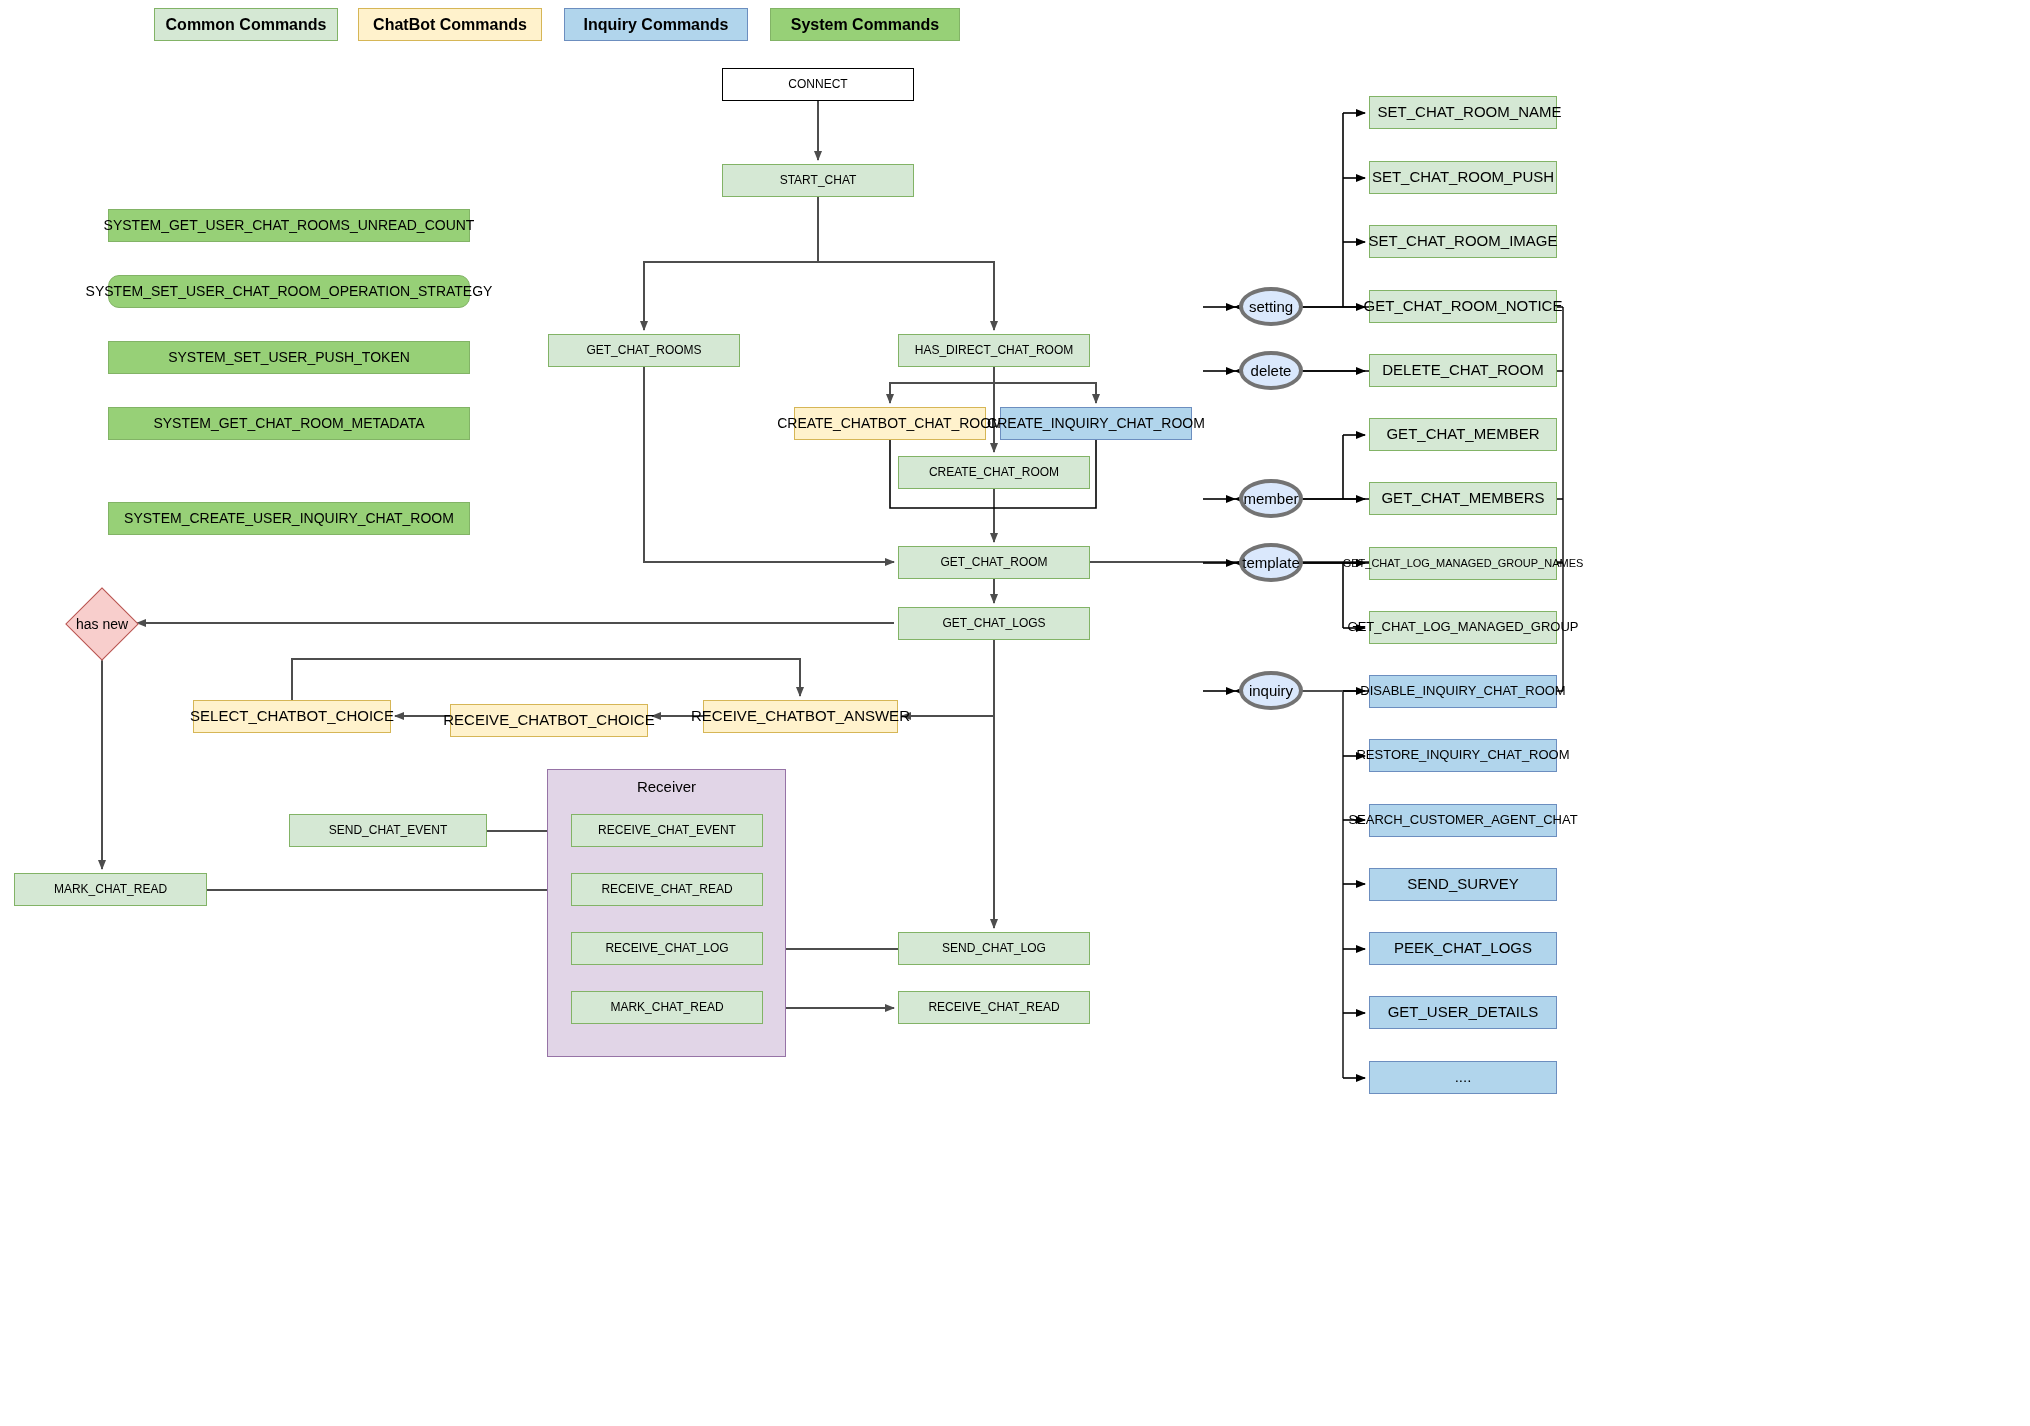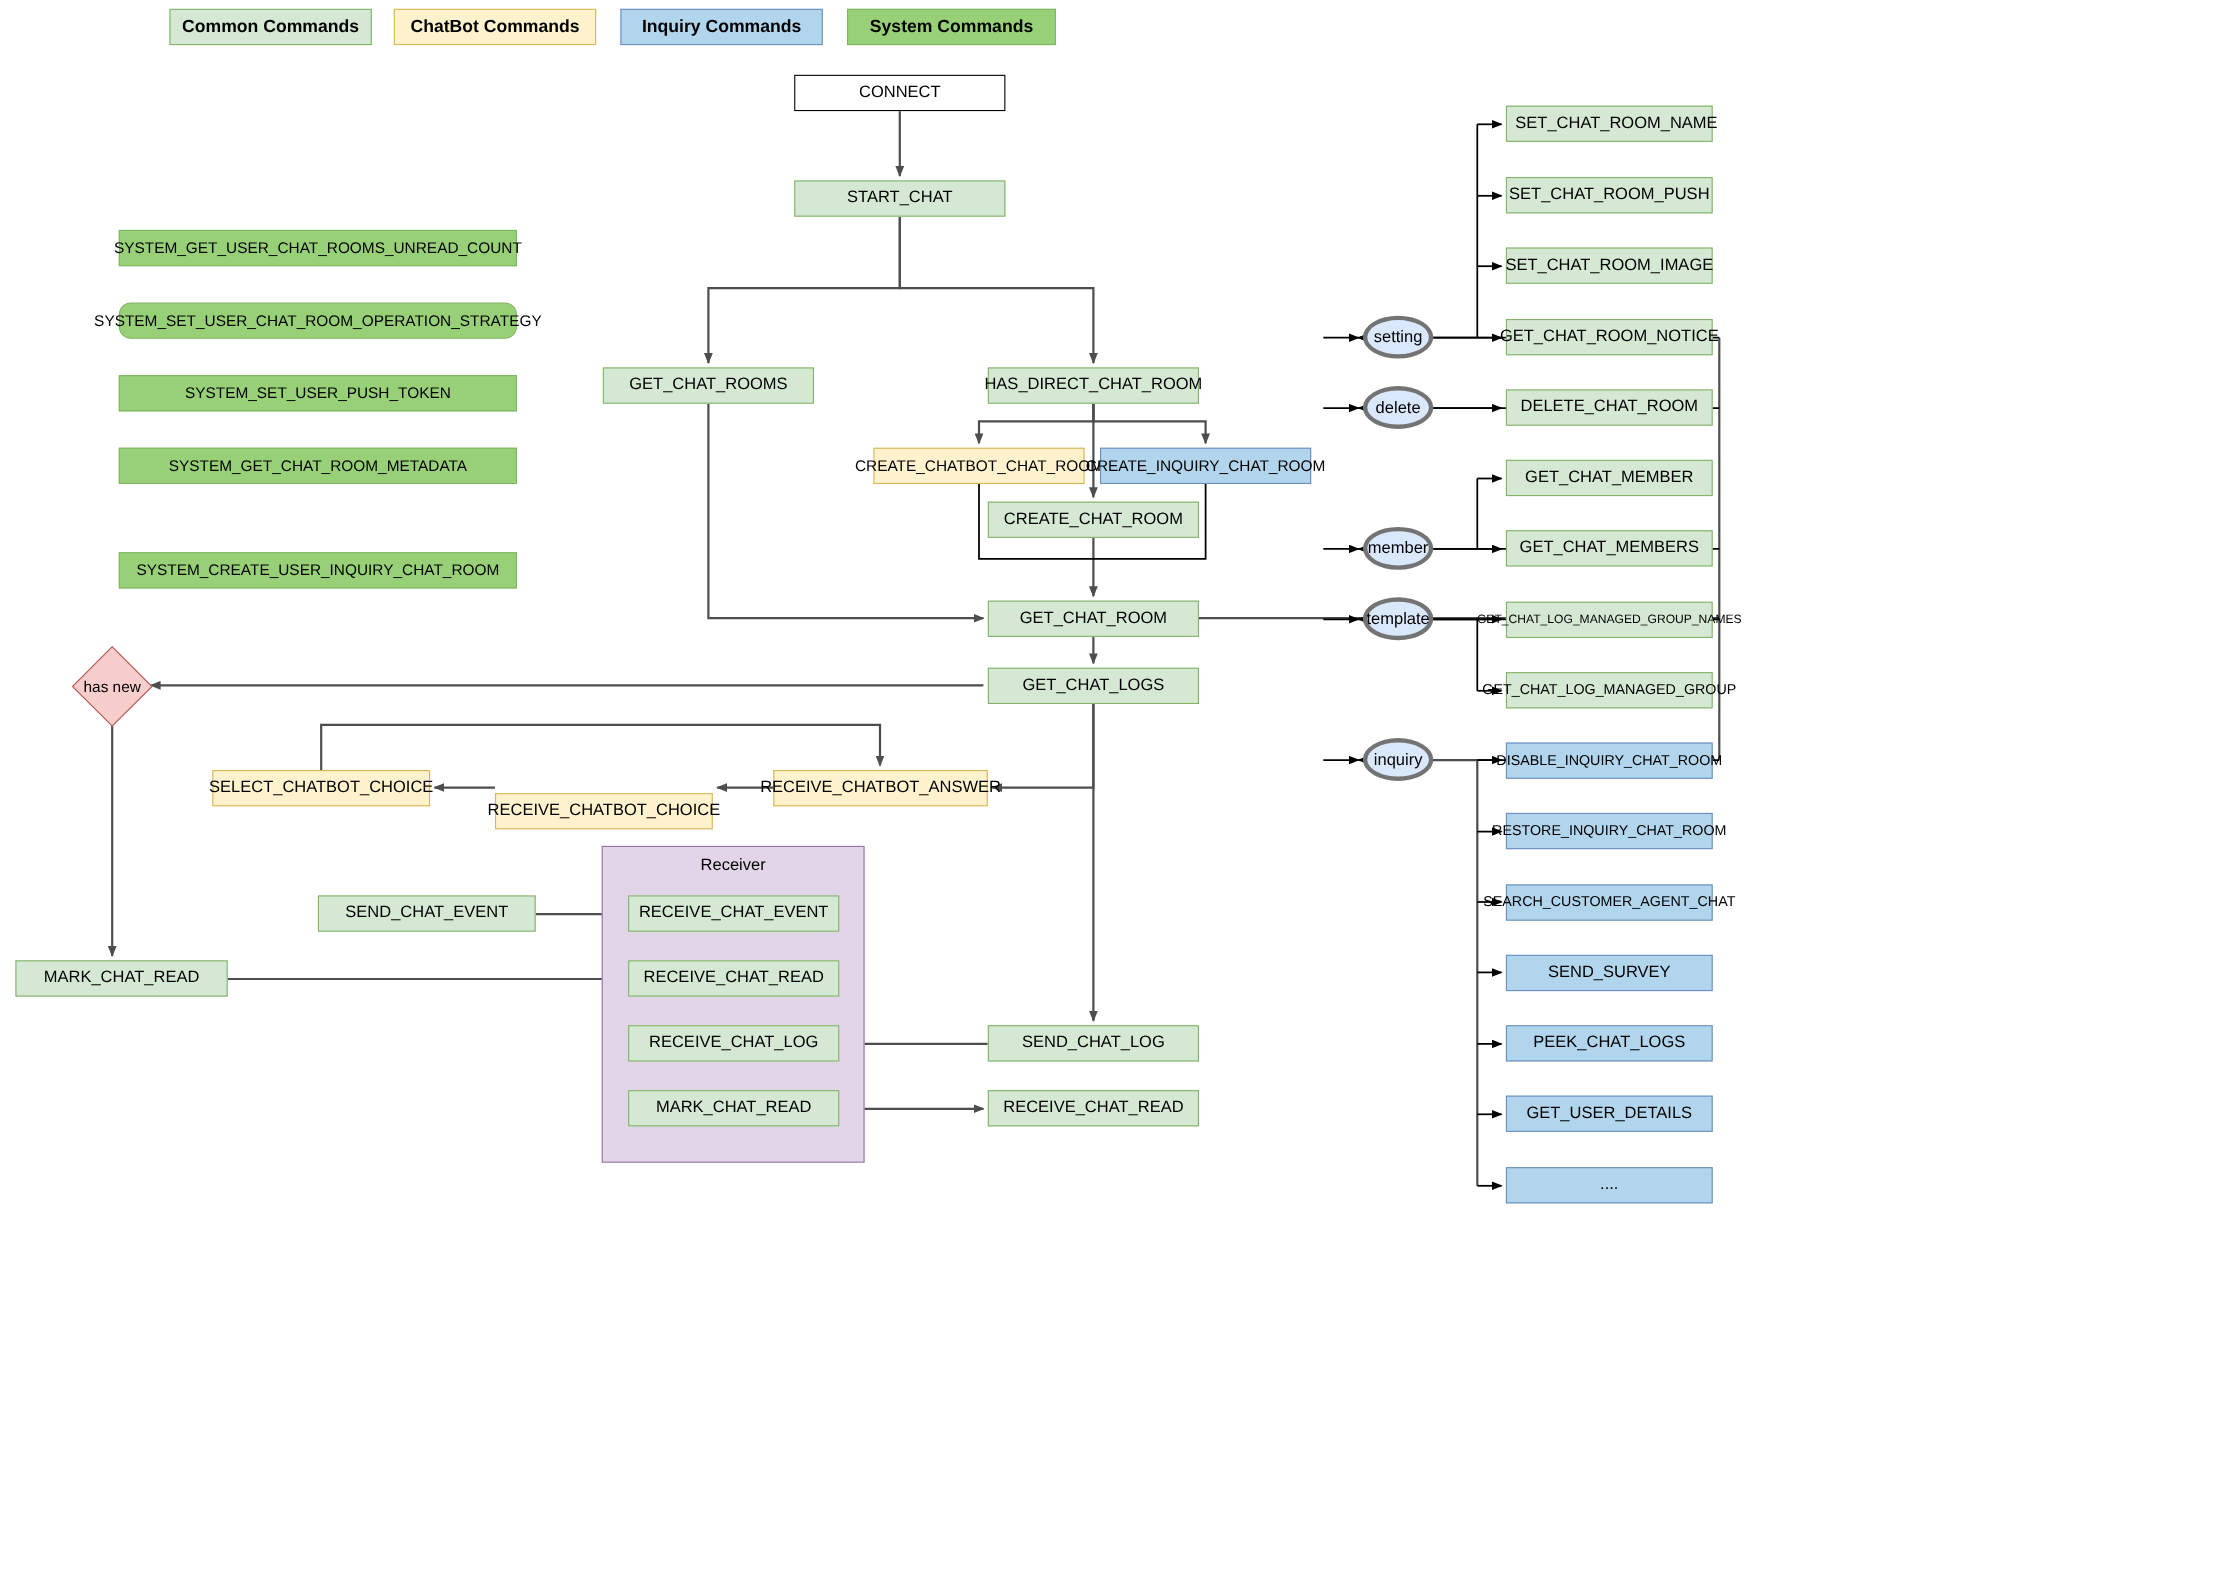--- a/index.html
+++ b/index.html
@@ -9,21 +9,21 @@
   svg.edges{position:absolute;left:0;top:0;width:2030px;height:1426px;pointer-events:none;}
 
   .node{position:absolute;box-sizing:border-box;display:flex;align-items:center;
         justify-content:center;text-align:center;line-height:1.1;padding:0 4px;}
   .green {background:#d5e8d4;border:1px solid #82b366;}
   .yellow{background:#fff2cc;border:1px solid #d6b656;}
   .blue  {background:#b1d5ec;border:1px solid #6c8ebf;}
   .sysgreen{background:#97d077;border:1px solid #82b366;}
   .plain {background:#ffffff;border:1px solid #000000;}
   .legend{font-weight:bold;font-size:16px;}
-  .fs16{font-size:15px;}
+  .fs16{font-size:12px;}
   .fs15{font-size:15px;}
   .fs14{font-size:14px;}
   .fs13{font-size:13px;}
   .fs11{font-size:11px;}
 
   .group-box{position:absolute;box-sizing:border-box;background:#e1d5e7;
              border:1px solid #9673a6;padding-left:41px;}
   .group-title{position:absolute;font-size:15px;text-align:center;width:100%;}
 
   .ellipse{position:absolute;box-sizing:border-box;background:#dae8fc;
@@ -192,21 +192,21 @@
     <div class="node plain fs16" style="left:722px;top:68px;width:192px;height:33px;">CONNECT</div>
     <div class="node green fs16" style="left:722px;top:164px;width:192px;height:33px;">START_CHAT</div>
     <div class="node green fs16" style="left:548px;top:334px;width:192px;height:33px;">GET_CHAT_ROOMS</div>
     <div class="node green fs16" style="left:898px;top:334px;width:192px;height:33px;">HAS_DIRECT_CHAT_ROOM</div>
     <div class="node yellow fs14" style="left:794px;top:407px;width:192px;height:33px;z-index:3;">CREATE_CHATBOT_CHAT_ROOM</div>
     <div class="node blue fs14" style="left:1000px;top:407px;width:192px;height:33px;z-index:3;">CREATE_INQUIRY_CHAT_ROOM</div>
     <div class="node green fs16" style="left:898px;top:456px;width:192px;height:33px;z-index:3;">CREATE_CHAT_ROOM</div>
     <div class="node green fs16" style="left:898px;top:546px;width:192px;height:33px;z-index:3;">GET_CHAT_ROOM</div>
     <div class="node green fs16" style="left:898px;top:607px;width:192px;height:33px;z-index:3;">GET_CHAT_LOGS</div>
     <div class="node yellow fs15" style="left:193px;top:700px;width:198px;height:33px;z-index:3;">SELECT_CHATBOT_CHOICE</div>
-    <div class="node yellow fs15" style="left:450px;top:721px;width:198px;height:33px;z-index:3;">RECEIVE_CHATBOT_CHOICE</div>
+    <div class="node yellow fs15" style="left:450px;top:704px;width:198px;height:33px;z-index:3;">RECEIVE_CHATBOT_CHOICE</div>
     <div class="node yellow fs15" style="left:703px;top:700px;width:195px;height:33px;z-index:3;">RECEIVE_CHATBOT_ANSWER</div>
     <div class="node green fs16" style="left:289px;top:814px;width:198px;height:33px;">SEND_CHAT_EVENT</div>
     <div class="node green fs16" style="left:14px;top:873px;width:193px;height:33px;z-index:3;">MARK_CHAT_READ</div>
     <div class="node green fs16" style="left:571px;top:814px;width:192px;height:33px;z-index:3;">RECEIVE_CHAT_EVENT</div>
     <div class="node green fs16" style="left:571px;top:873px;width:192px;height:33px;z-index:3;">RECEIVE_CHAT_READ</div>
     <div class="node green fs16" style="left:571px;top:932px;width:192px;height:33px;z-index:3;">RECEIVE_CHAT_LOG</div>
     <div class="node green fs16" style="left:571px;top:991px;width:192px;height:33px;z-index:3;">MARK_CHAT_READ</div>
     <div class="node green fs16" style="left:898px;top:932px;width:192px;height:33px;z-index:3;">SEND_CHAT_LOG</div>
     <div class="node green fs16" style="left:898px;top:991px;width:192px;height:33px;z-index:3;">RECEIVE_CHAT_READ</div>
   </div>

